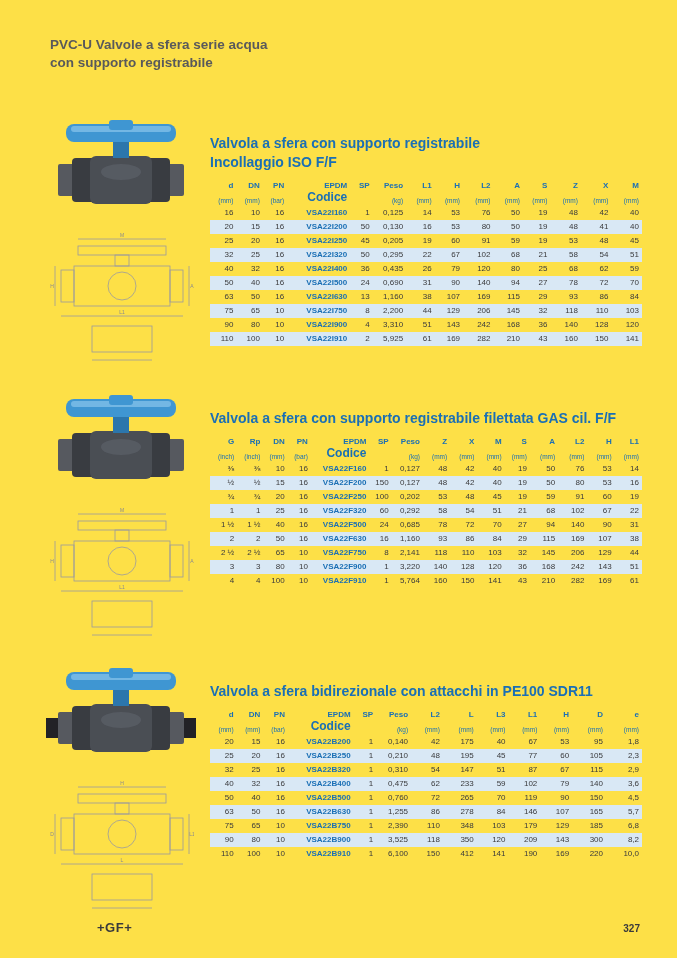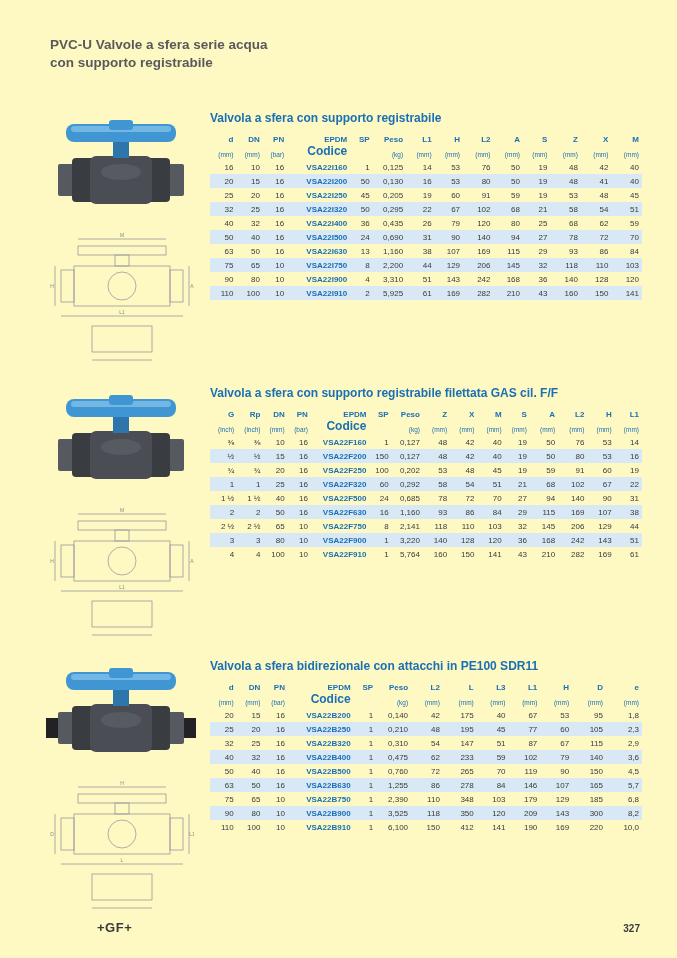--- a/index.html
+++ b/index.html
@@ -2,21 +2,21 @@
 <html><head>
 <meta charset="utf-8">
 <style>
   * { margin: 0; padding: 0; box-sizing: border-box; }
   html, body { background: #ffffff; }
   body { font-family: "Liberation Sans", sans-serif; }
   .page {
     position: relative;
     width: 677px;
     height: 958px;
-    background: #fef9c3;
+    background: #fde047;
     overflow: hidden;
   }
   .page-title {
     position: absolute;
     left: 50px;
     top: 36px;
     font-size: 13.5px;
     font-weight: bold;
     color: #59595b;
     line-height: 1.3;
@@ -24,22 +24,23 @@
   .section { position: absolute; left: 0; width: 677px; }
   .figure { position: absolute; left: 46px; top: 4px; width: 152px; }
   .valve-photo { display: block; }
   .valve-drawing { display: block; margin-top: 14px; margin-left: 4px; }
   .spigot-group { display: none; }
   .section-3 .spigot-group { display: block; }
   .content { position: absolute; left: 210px; top: 0; width: 432px; }
   .section-heading {
     color: #1a6fb5;
     font-weight: bold;
-    font-size: 12px;
+    font-size: 14px;
     line-height: 1.35;
+    margin-top: 24px;
   }
   table.spec-table {
     border-collapse: collapse;
     table-layout: fixed;
     width: 432px;
     margin-top: 8px;
   }
   .spec-table th {
     color: #1a6fb5;
     font-size: 8px;
@@ -130,20 +131,21 @@
         </g>
         <text class="dim-label dl0" x="72" y="7" text-anchor="middle">M</text>
         <text class="dim-label dl1" x="2" y="58" text-anchor="middle">H</text>
         <text class="dim-label dl2" x="142" y="58" text-anchor="middle">A</text>
         <text class="dim-label dl3" x="72" y="84" text-anchor="middle">L1</text>
       </svg>
     </div>
     <div class="content">
       <div class="section-heading">
             <div>Valvola a sfera con supporto registrabile</div>
+            <div>Incollaggio ISO F/F</div>
           </div>
       <table class="spec-table">
         <colgroup>
               <col style="width: 26px;">
               <col style="width: 26px;">
               <col style="width: 24px;">
               <col style="width: 62px;">
               <col style="width: 22px;">
               <col style="width: 33px;">
               <col style="width: 28px;">

